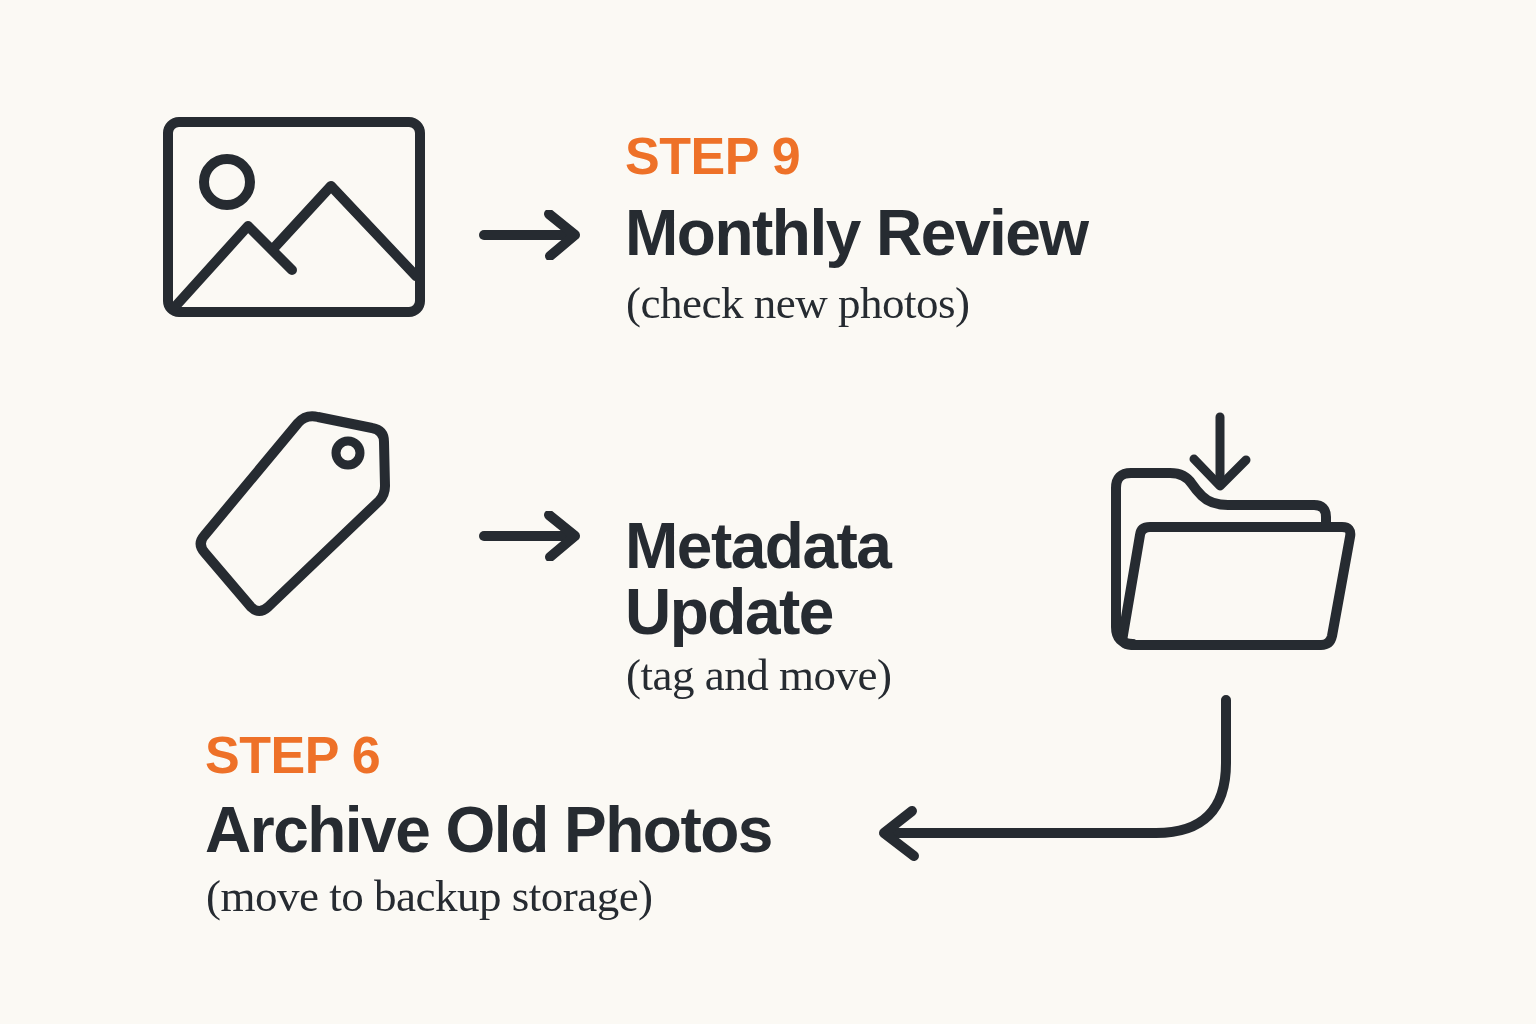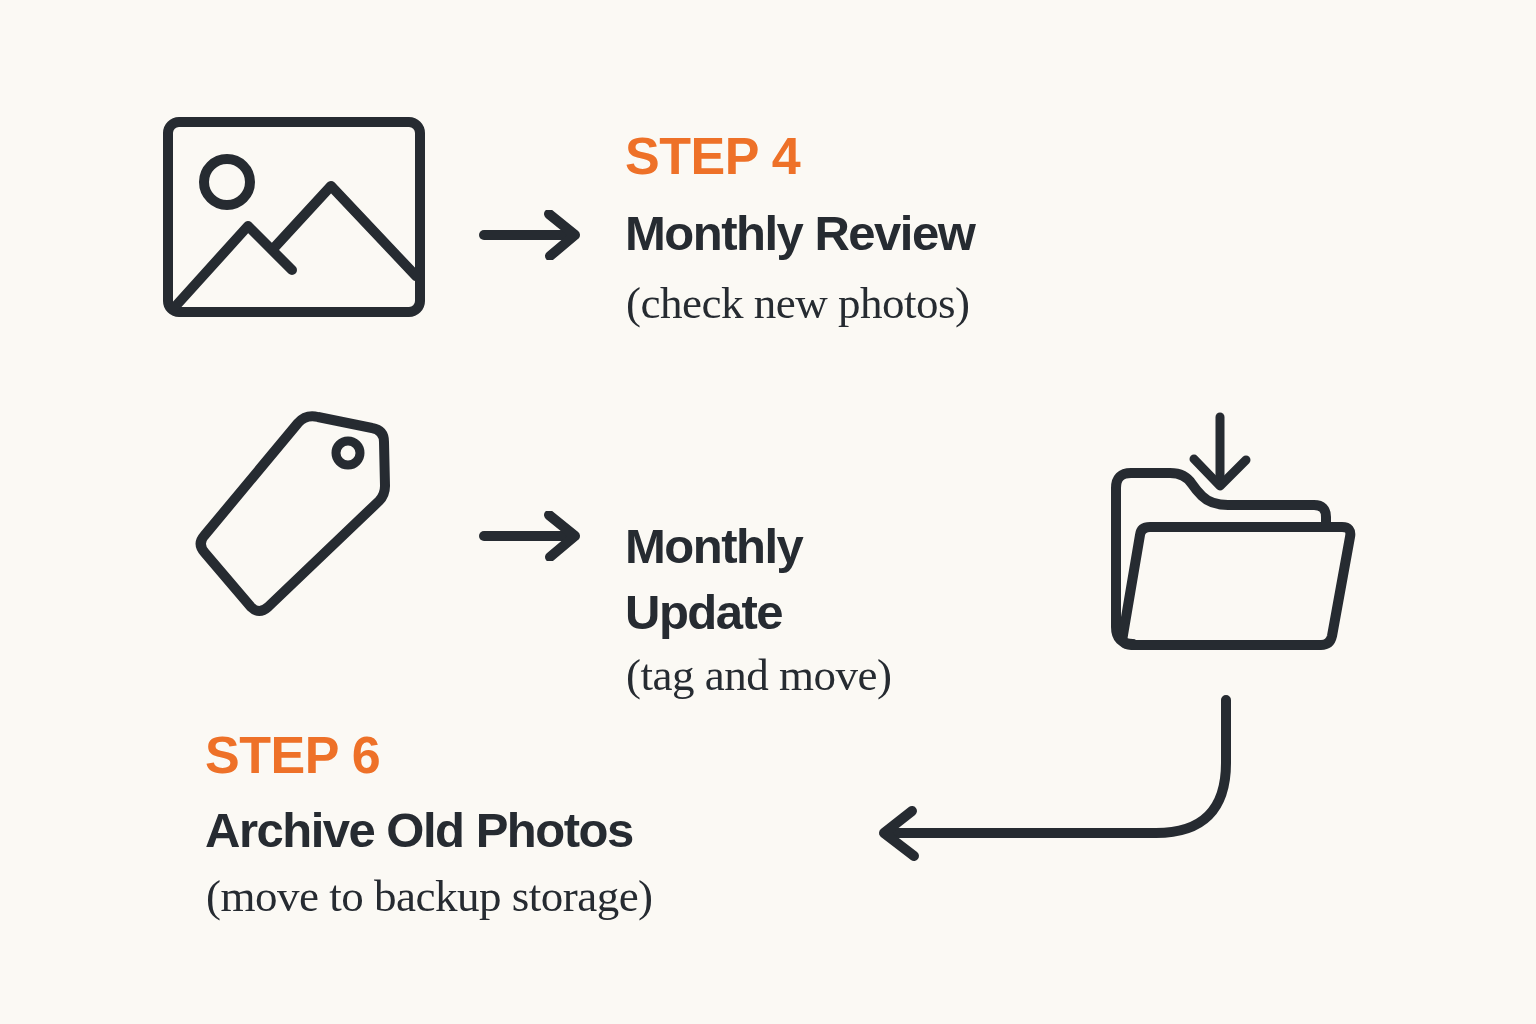--- a/index.html
+++ b/index.html
@@ -23,21 +23,21 @@
     position:absolute;
     font-size:52px;
     font-weight:700;
     line-height:1;
     letter-spacing:-0.5px;
     color:var(--accent);
     white-space:nowrap;
   }
   .step-title{
     position:absolute;
-    font-size:49px;
+    font-size:64px;
     font-weight:700;
     line-height:66px;
     letter-spacing:-1.5px;
     color:var(--ink);
     white-space:nowrap;
   }
   .step-title.wrap{white-space:normal;width:330px;}
   .step-caption{
     position:absolute;
     font-size:45px;
@@ -59,36 +59,36 @@
     <circle class="icon-stroke" cx="66" cy="68" r="23" stroke-width="10"></circle>
     <polyline class="icon-stroke" points="12,195 87,112 131,156" stroke-width="10"></polyline>
     <polyline class="icon-stroke" points="112,135 170,72 255,162" stroke-width="10"></polyline>
   </svg>
 
   <svg class="abs" style="left:478px;top:210px;" width="110" height="50" viewBox="0 0 110 50">
     <line class="icon-stroke" x1="6" y1="25" x2="92" y2="25" stroke-width="10"></line>
     <polyline class="icon-stroke" points="71,4 97,25 72,46" stroke-width="10"></polyline>
   </svg>
 
-  <div class="step-label" style="left:625px;top:130px;">STEP 4</div>
+  <div class="step-label" style="left:625px;top:130px;">STEP 9</div>
   <div class="step-title" style="left:625px;top:200px;">Monthly Review</div>
   <div class="step-caption" style="left:626px;top:281px;">(check new photos)</div>
 
   <svg class="abs" style="left:175px;top:400px;" width="230" height="230" viewBox="0 0 230 230">
     <path class="icon-stroke" stroke-width="10" d="M 143,17 L 197,28 Q 209,30 209,42 L 210,86 Q 210,95 204,101 L 93,207 Q 84,215 76,207
          L 30,153 Q 22,144 29,136 L 123,23 Q 131,14 143,17 Z"></path>
     <circle class="icon-stroke" cx="173" cy="53" r="12" stroke-width="9"></circle>
   </svg>
 
   <svg class="abs" style="left:478px;top:511px;" width="110" height="50" viewBox="0 0 110 50">
     <line class="icon-stroke" x1="6" y1="25" x2="92" y2="25" stroke-width="10"></line>
     <polyline class="icon-stroke" points="71,4 97,25 72,46" stroke-width="10"></polyline>
   </svg>
 
-  <div class="step-title wrap" style="left:625px;top:513px;">Monthly Update</div>
+  <div class="step-title wrap" style="left:625px;top:513px;">Metadata Update</div>
   <div class="step-caption" style="left:626px;top:653px;">(tag and move)</div>
 
   <svg class="abs" style="left:1095px;top:405px;" width="270" height="260" viewBox="0 0 270 260">
 
     <line class="icon-stroke" x1="125" y1="12" x2="125" y2="78" stroke-width="9"></line>
     <polyline class="icon-stroke" points="99,54 125,81 151,55" stroke-width="9"></polyline>
 
     <path class="icon-stroke" stroke-width="10" d="M 231,119 L 231,112 Q 231,100 219,100 L 133,100 Q 116,100 107,91 Q 101,85 97,79
          Q 90,68 75,68 L 36,68 Q 21,68 21,83 L 21,222 Q 21,239 38,239"></path>
 

